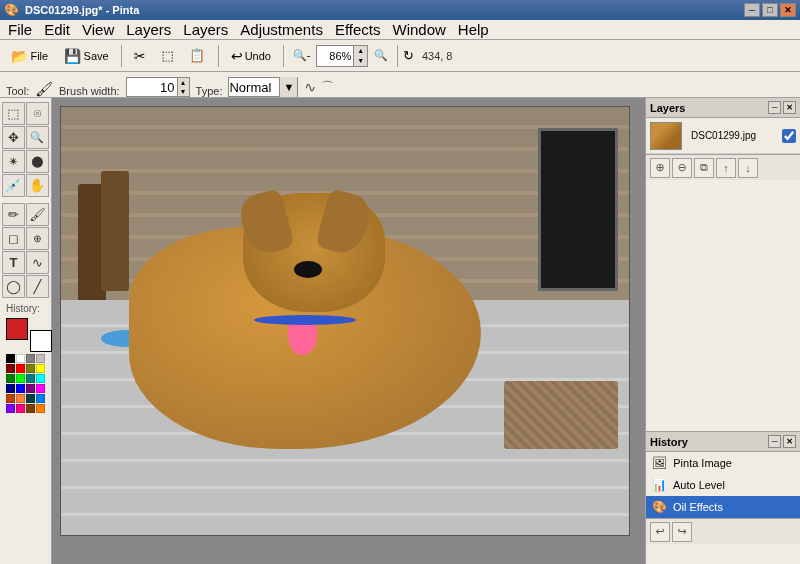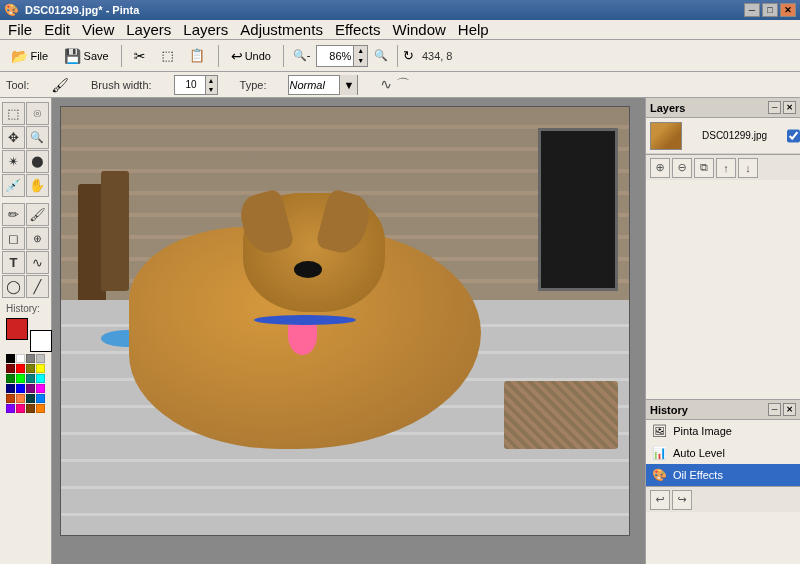--- a/index.html
+++ b/index.html
@@ -81,52 +81,52 @@
       border-left: 1px solid #888;
     }
     .zoom-arrow { font-size: 7px; line-height: 10px; text-align: center; cursor: pointer; }
     .coords-label { font-size: 11px; color: #333; margin-left: 6px; }
 
     
     #tool-options {
       height: 26px;
       background: #f0ece4;
       display: flex;
-      align-items: center;
+      align-items: flex-end;
       padding: 0 6px;
       border-bottom: 1px solid #a0a0a0;
-      gap: 22px;
+      gap: 6px;
       font-size: 11px;
     }
     .option-label { font-size: 11px; color: #333; }
     .option-input-box {
       display: flex; align-items: center;
       border: 1px solid #888;
       height: 20px;
     }
     .option-input {
-      width: 30px; height: 18px;
+      width: 50px; height: 18px;
       border: none; background: white;
-      text-align: right; font-size: 10px;
-      padding-right: 8px;
+      text-align: right; font-size: 13px;
+      padding-right: 2px;
     }
     .option-arrows {
       display: flex; flex-direction: column;
       width: 12px;
       background: #e0dcd4;
       border-left: 1px solid #888;
     }
     .option-arrow { font-size: 7px; line-height: 9px; text-align: center; cursor: pointer; }
     .type-select-box {
       display: flex; align-items: center;
       border: 1px solid #888;
       height: 20px;
       background: white;
     }
-    .type-value { padding: 0 0; font-size: 11px; min-width: 50px; font-style: italic; }
+    .type-value { padding: 0 0; font-size: 13px; min-width: 50px; }
     .type-arrow { padding: 0 3px; background: #e0dcd4; height: 20px; display: flex; align-items: center; border-left: 1px solid #888; cursor: pointer; }
     .wave-icon { font-size: 14px; color: #555; }
 
     
     #main-area {
       display: flex;
       height: calc(564px - 20px - 20px - 32px - 26px);
     }
 
     
@@ -236,21 +236,21 @@
       padding: 0 4px;
       font-size: 11px;
       font-weight: bold;
     }
     .panel-header-controls { display: flex; gap: 2px; }
     .panel-ctrl-btn { width: 13px; height: 13px; background: #e0dcd4; border: 1px solid #888; font-size: 8px; display: flex; align-items: center; justify-content: center; cursor: pointer; }
     .layer-item {
       display: flex; align-items: center;
       height: 36px;
       padding: 2px 4px;
-      gap: 20px;
+      gap: 9px;
       border-bottom: 1px solid #d4d0c8;
     }
     .layer-thumb {
       width: 32px; height: 28px;
       background: linear-gradient(135deg, #c8903a 30%, #a06820 70%);
       border: 1px solid #888;
       flex-shrink: 0;
     }
     .layer-name { font-size: 10px; flex: 1; }
     .layer-check { width: 14px; height: 14px; accent-color: #316ac5; }
@@ -268,21 +268,21 @@
     .layer-tool-btn {
       width: 20px; height: 20px;
       background: #f0ece4;
       border: 1px solid #a0a0a0;
       display: flex; align-items: center; justify-content: center;
       cursor: pointer; font-size: 11px; color: #555;
     }
 
     
     #history-panel {
-      height: 164px;
+      height: 132px;
       text-align: right;
     }
     .history-item {
       display: flex; align-items: center;
       height: 22px;
       padding: 2px 6px;
       gap: 6px;
       cursor: pointer;
       font-size: 11px;
     }

